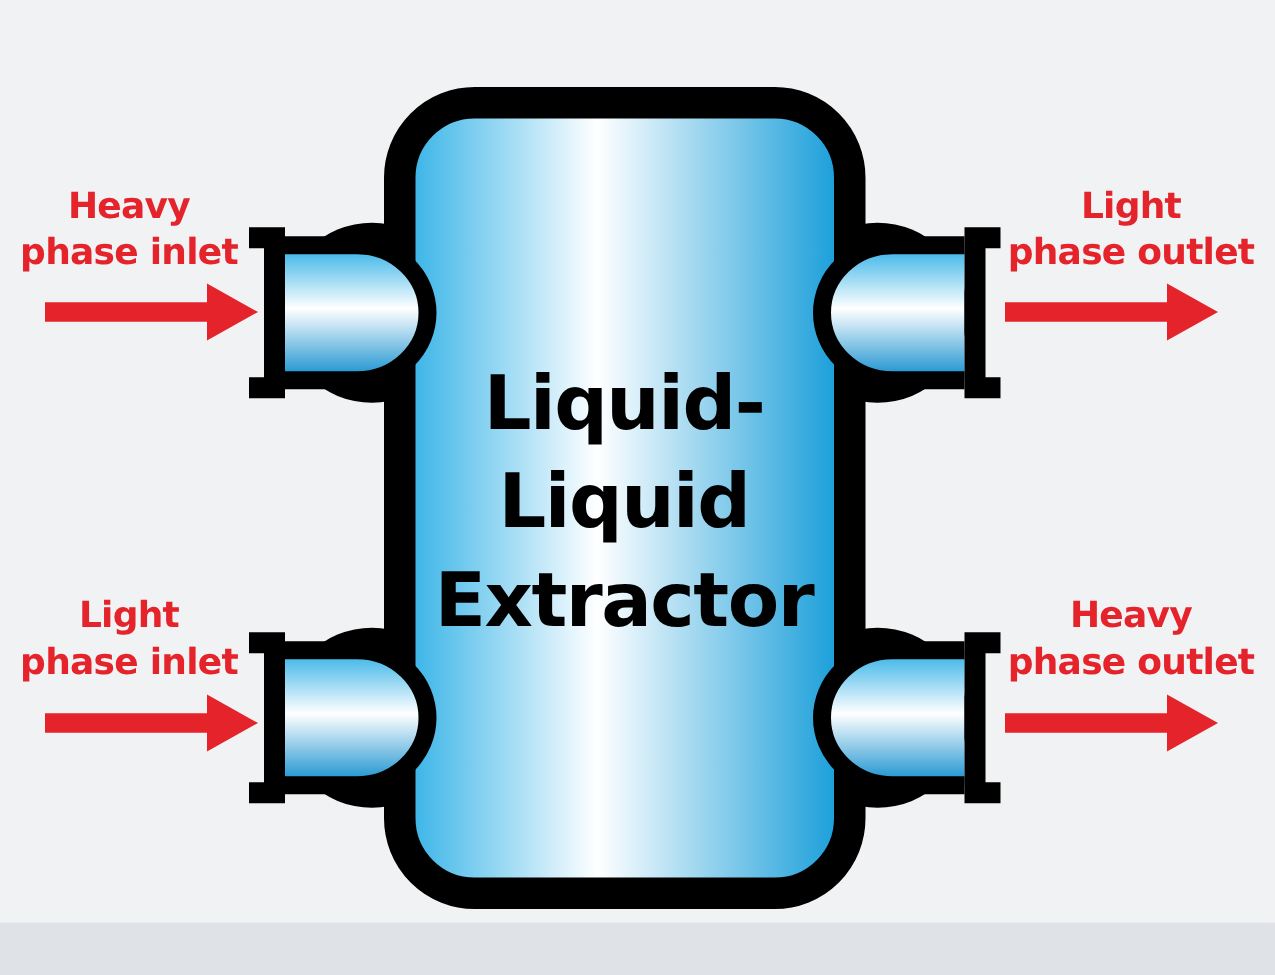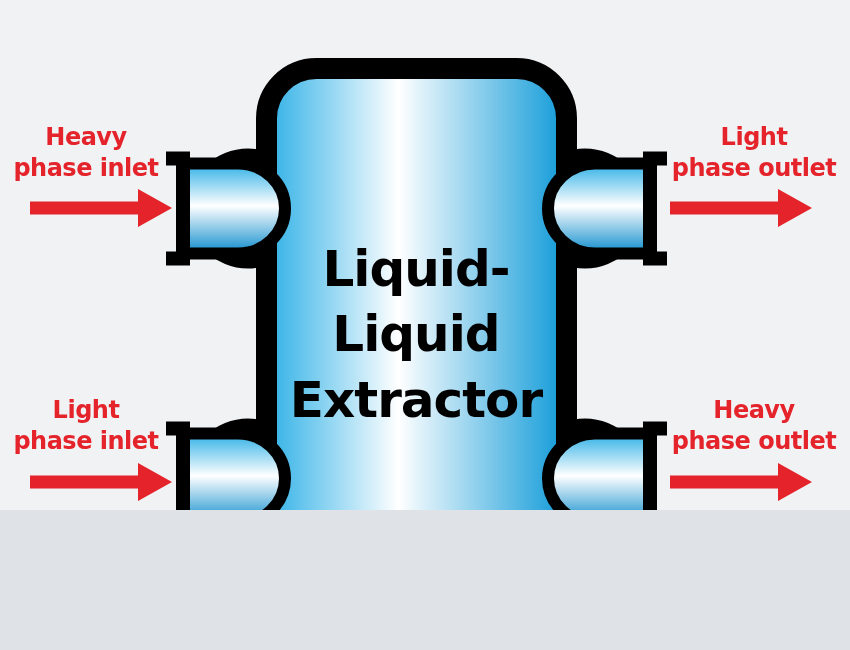--- a/index.html
+++ b/index.html
@@ -1,17 +1,17 @@
 <!DOCTYPE html>
 <html style="--c-background: #f1f2f4; --c-outline: #000000; --c-label-red: #e4232b; --c-arrow-red: #e4232b; --c-vessel-blue-left: #2eb0e6; --c-vessel-highlight: #ffffff; --c-vessel-blue-right: #0f9ad8; --c-nozzle-blue-top: #2eb0e6; --c-nozzle-blue-bottom: #0d8ccd;"><head>
 <meta charset="utf-8">
 <style>
   html,body{margin:0;padding:0;background:#dfe2e6;}
   .stage{
-    width:850px;height:510px;margin:0 auto;position:relative;
+    width:850px;height:615px;margin:0 auto;position:relative;
     background:var(--c-background,#f1f2f4);
     font-family:"DejaVu Sans","Liberation Sans",sans-serif;
   }
   svg{display:block;width:850px;height:650px;}
   .bg{fill:var(--c-background,#f1f2f4);}
   .bulge{fill:var(--c-outline,#000);}
   .vessel{
     fill:url(#vesselGrad);
     stroke:var(--c-outline,#000);
     stroke-width:21;

